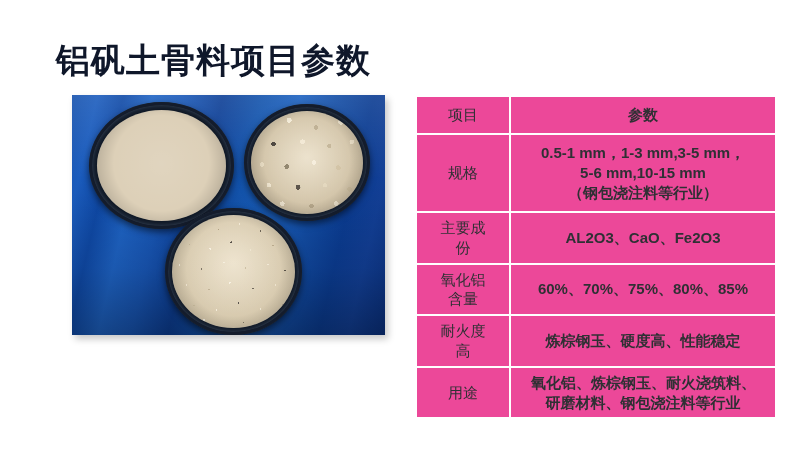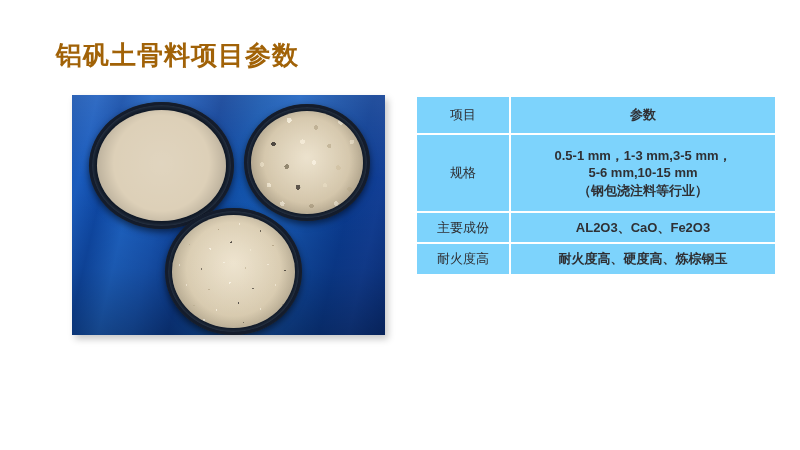--- a/index.html
+++ b/index.html
@@ -12,24 +12,24 @@
   .slide {
     position: relative;
     width: 800px; height: 450px;
     background: #ffffff;
   }
 
   
   .page-title {
     position: absolute;
     left: 56px; top: 38px;
-    font-size: 26px;
+    font-size: 34px;
     font-weight: bold;
     letter-spacing: 1px;
-    color: #a16207;
+    color: #0f172a;
     white-space: nowrap;
   }
 
   
   .photo-frame {
     position: absolute;
     left: 72px; top: 95px;
     width: 313px; height: 240px;
     background: #0a3f9c;
     overflow: hidden;
@@ -161,25 +161,25 @@
 
   
   .param-table {
     position: absolute;
     left: 417px; top: 97px;
     width: 358px;
     border-collapse: collapse;
     table-layout: fixed;
   }
   .param-table td, .param-table th {
-    background: #7dd3fc;
+    background: #ec4899;
     border-right: 2px solid #ffffff;
     border-bottom: 2px solid #ffffff;
     color: #2f3034;
-    font-size: 13px;
+    font-size: 15px;
     line-height: 1.32;
     padding: 5px 20px;
     text-align: center;
     vertical-align: middle;
     font-weight: normal;
   }
   .param-table td:last-child, .param-table th:last-child { border-right: none; font-weight: bold; }
   .param-table tr:last-child td { border-bottom: none; }
   .col-item  { width: 93px; }
   .col-value { width: 265px; }
@@ -241,25 +241,38 @@
         </td>
       </tr>
 
       <tr class="row-1line">
         <td>主要成份</td>
         <td>
           <span class="val-line">AL2O3、CaO、Fe2O3</span>
         </td>
       </tr>
 
+      <tr class="row-1line">
+        <td>氧化铝含量</td>
+        <td>
+          <span class="val-line">60%、70%、75%、80%、85%</span>
+        </td>
+      </tr>
 
       <tr class="row-1line">
         <td>耐火度高</td>
         <td>
-          <span class="val-line">耐火度高、硬度高、炼棕钢玉</span>
-        </td>
-      </tr>
-
+          <span class="val-line">炼棕钢玉、硬度高、性能稳定</span>
+        </td>
+      </tr>
+
+      <tr class="row-2line">
+        <td>用途</td>
+        <td>
+          <span class="val-line">氧化铝、炼棕钢玉、耐火浇筑料、</span>
+          <span class="val-line">研磨材料、钢包浇注料等行业</span>
+        </td>
+      </tr>
 
     </tbody>
   </table>
 
 </div>
 
 </body></html>

